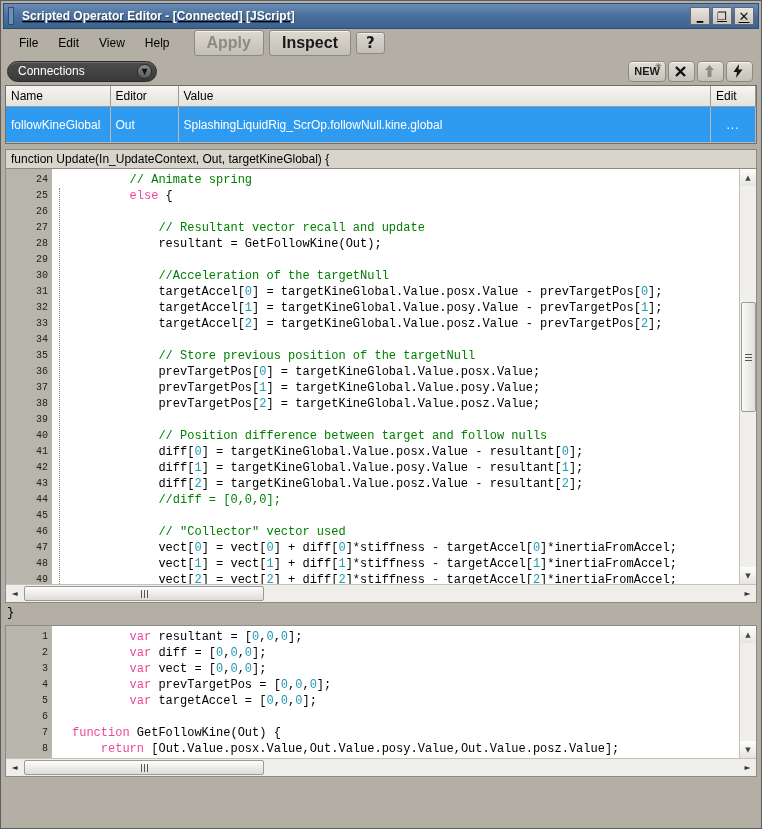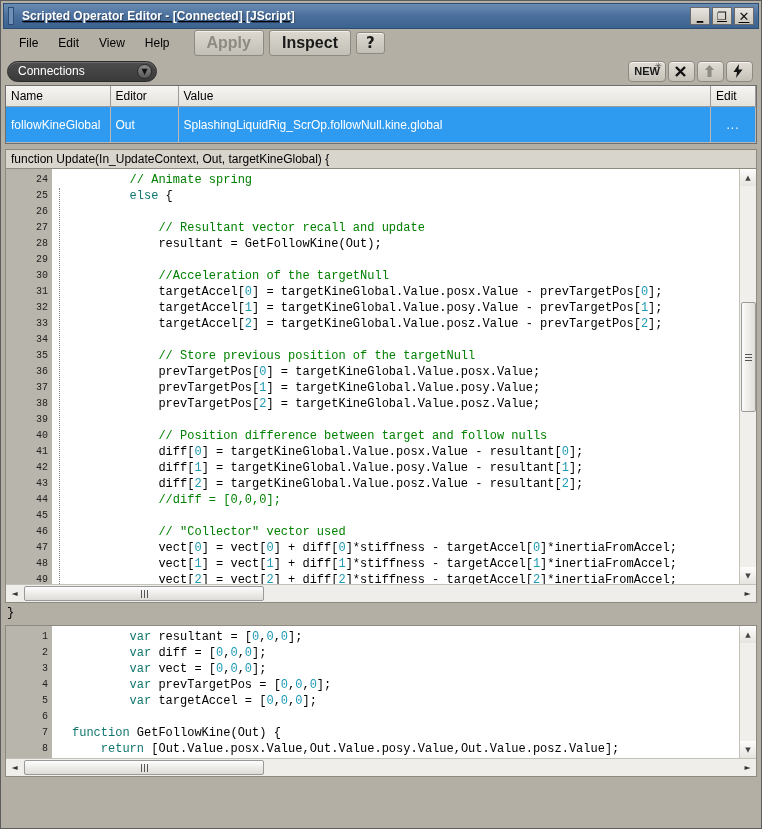--- a/index.html
+++ b/index.html
@@ -267,21 +267,21 @@
     padding-top: 3px;
     font-family: "Liberation Mono", monospace;
     font-size: 12px;
     white-space: pre;
     overflow: hidden;
     position: relative;
     color: #000;
   }
   .codearea .line { height: 16px; line-height: 16px; padding-left: 4px; }
   .cm { color: #008000; }
-  .kw { color: #0f766e; }
+  .kw { color: #ec4899; }
   .num { color: #1d9ab5; }
 
   
   .guide {
     position: absolute;
     left: 8px;
     width: 0;
     border-left: 1px dotted #808080;
   }
 

